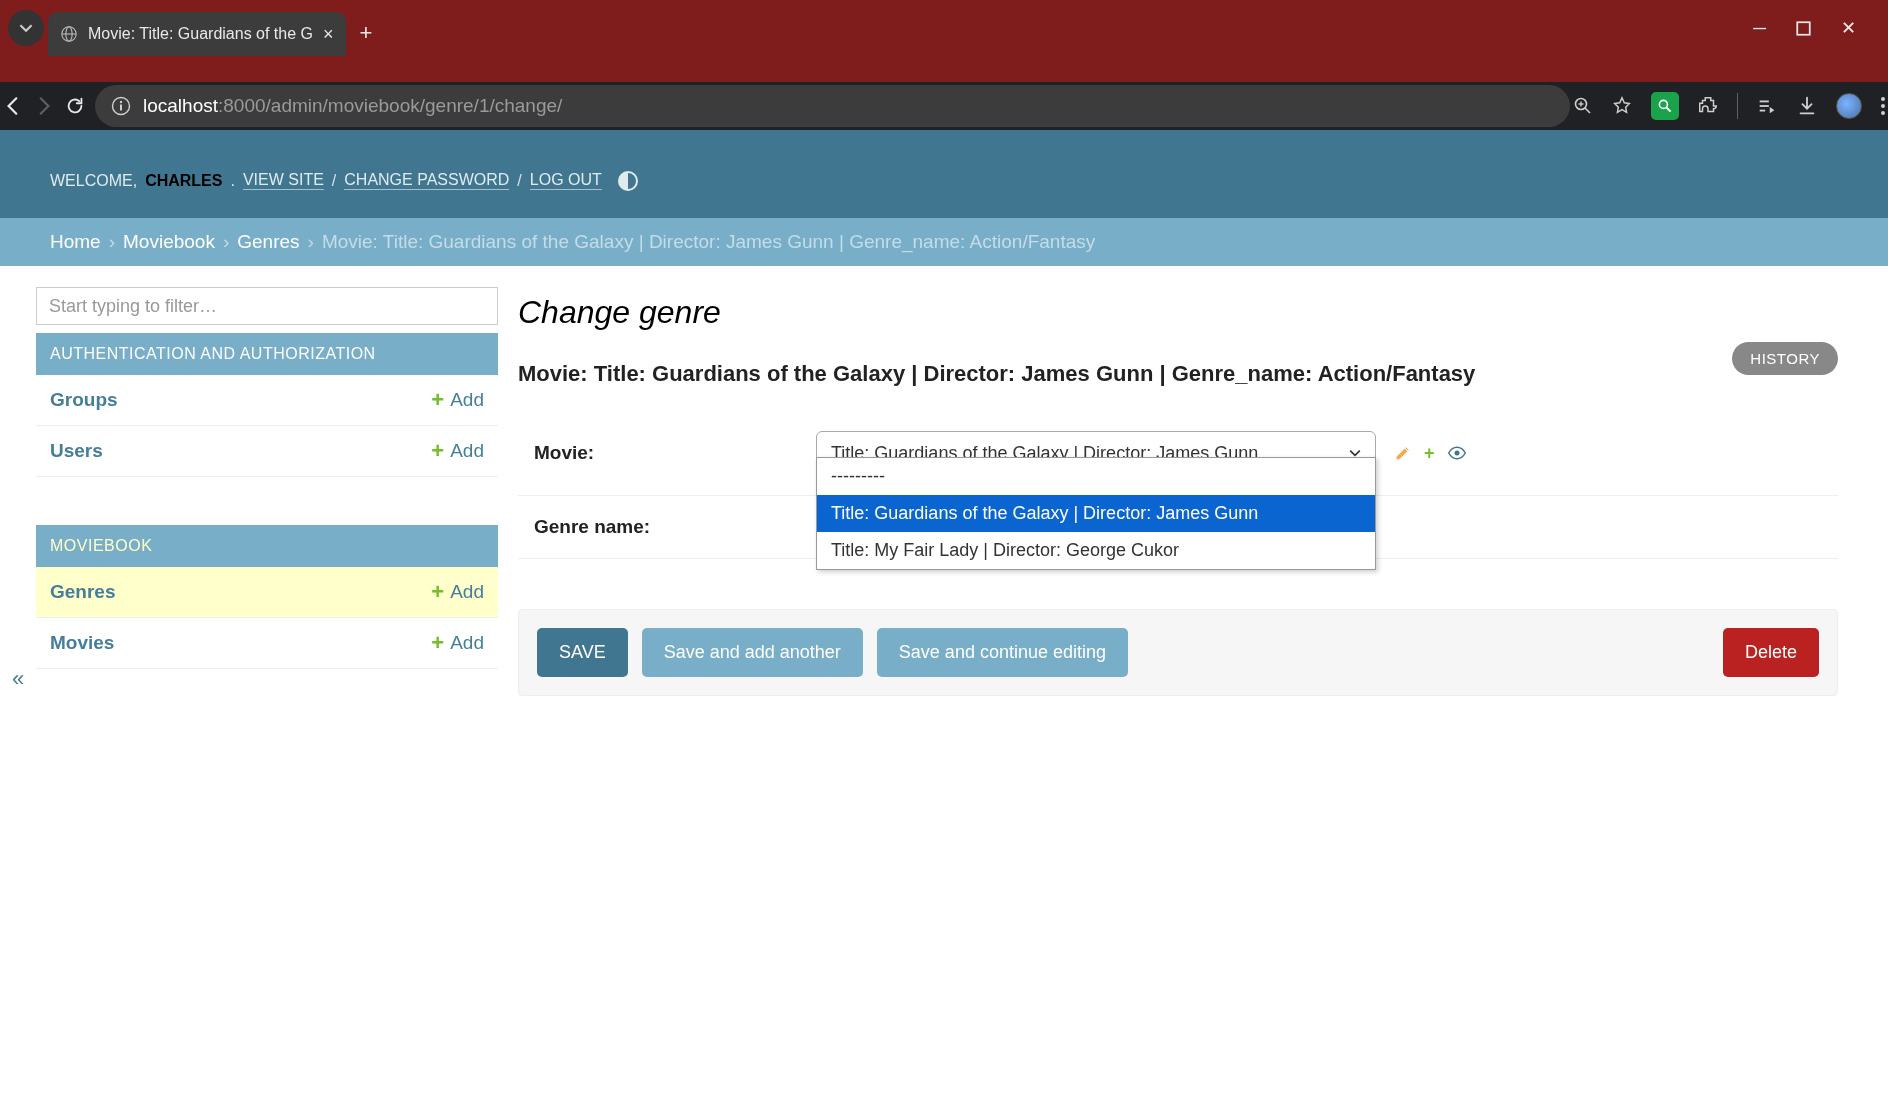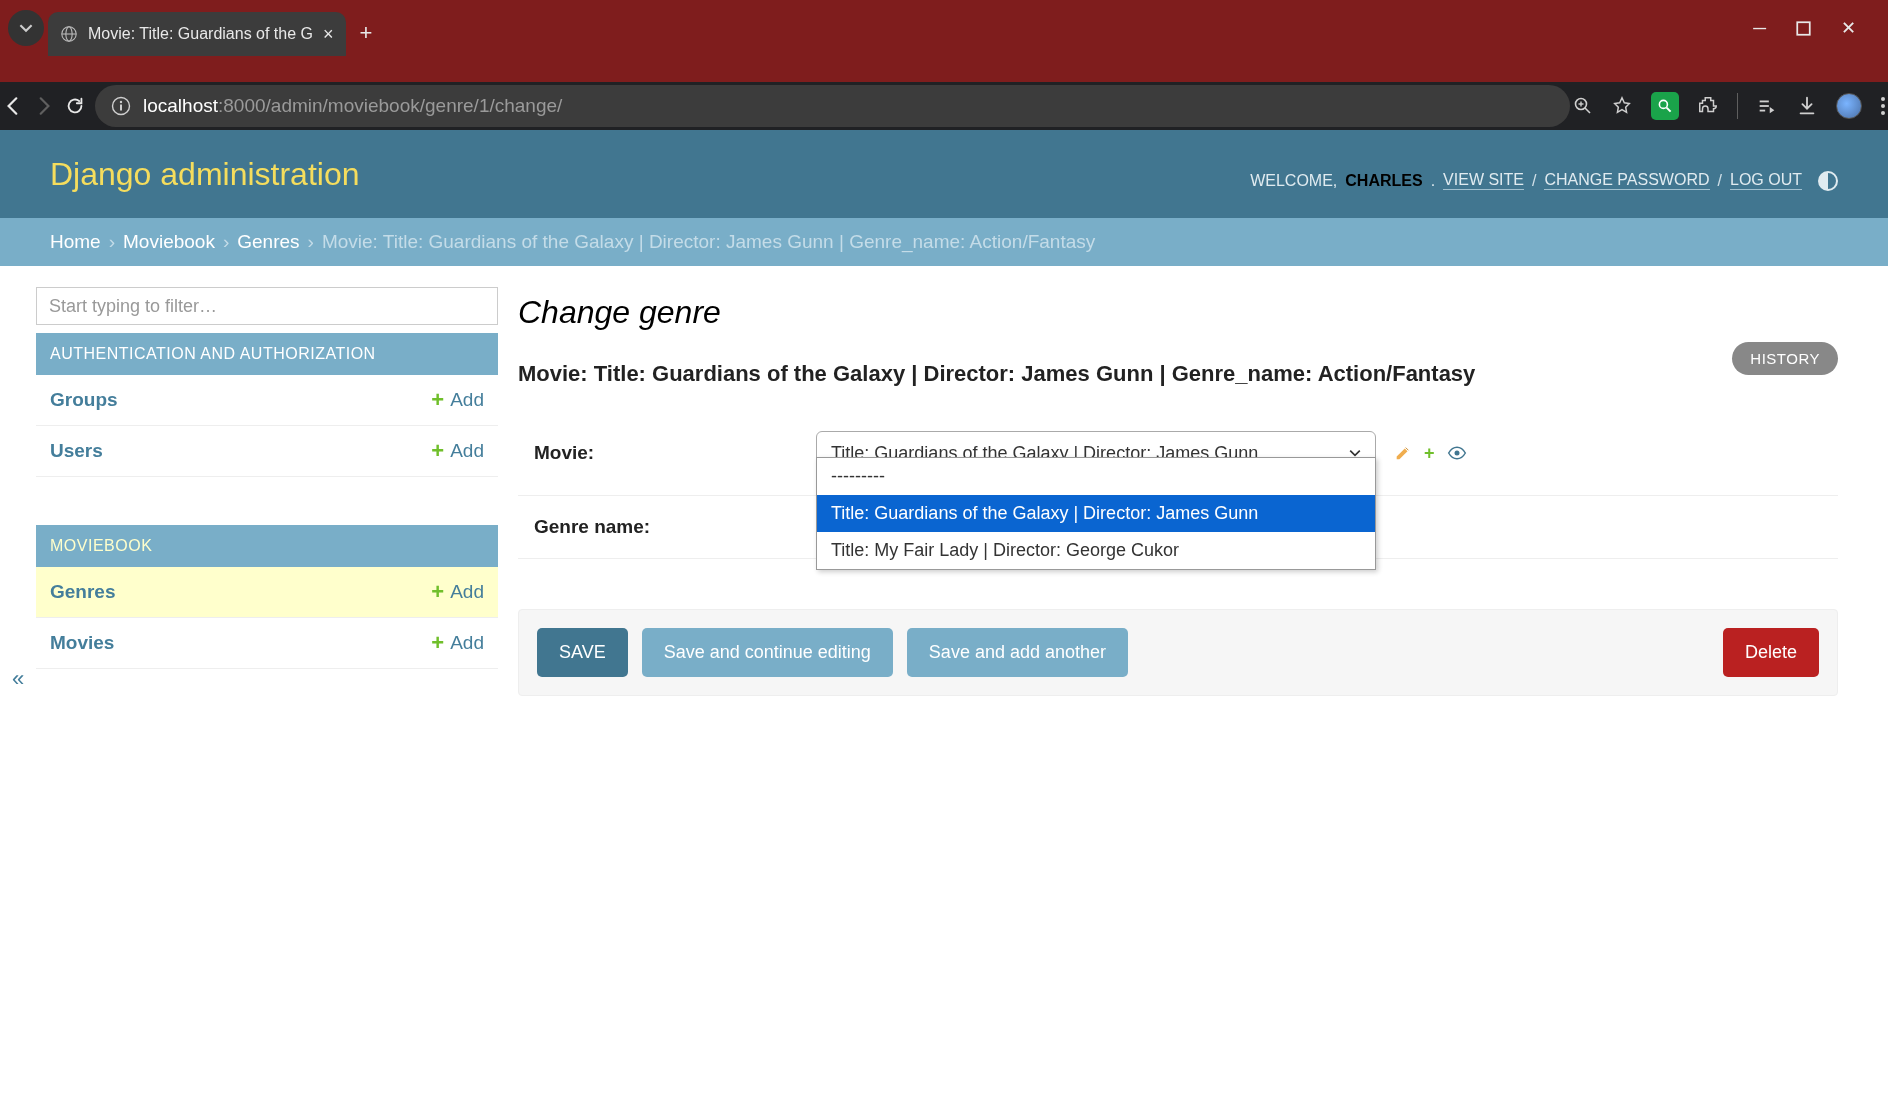--- a/index.html
+++ b/index.html
@@ -192,21 +192,20 @@
             <circle cx="3" cy="11" r="2" fill="#cfcfcf"></circle>
             <circle cx="3" cy="18" r="2" fill="#cfcfcf"></circle>
           </svg>
       </span>
     </div>
   </div>
 </div>
 
 <div class="django-chrome">
   <div class="dj-header">
-    <div class="dj-title">Django administration</div>
     <div class="dj-userlinks">
       <span>WELCOME,</span>
       <span class="strong">CHARLES</span>
         <span>.</span>
       <a href="#">VIEW SITE</a>
       <span class="sep">/</span>
       <a href="#">CHANGE PASSWORD</a>
       <span class="sep">/</span>
       <a href="#">LOG OUT</a>
       <span class="theme-icon"></span>
@@ -298,19 +297,19 @@
           <div class="dd-item">Title: My Fair Lady | Director: George Cukor</div>
         </div>
       </div>
 
       <div class="form-row">
         <label class="form-label">Genre name:</label>
       </div>
 
       <div class="submit-row">
         <button class="btn primary">SAVE</button>
+        <button class="btn secondary">Save and add another</button>
         <button class="btn secondary">Save and continue editing</button>
-        <button class="btn secondary">Save and add another</button>
         <button class="btn delete">Delete</button>
       </div>
     </div>
   </div>
 </div>
 
 </body></html>

